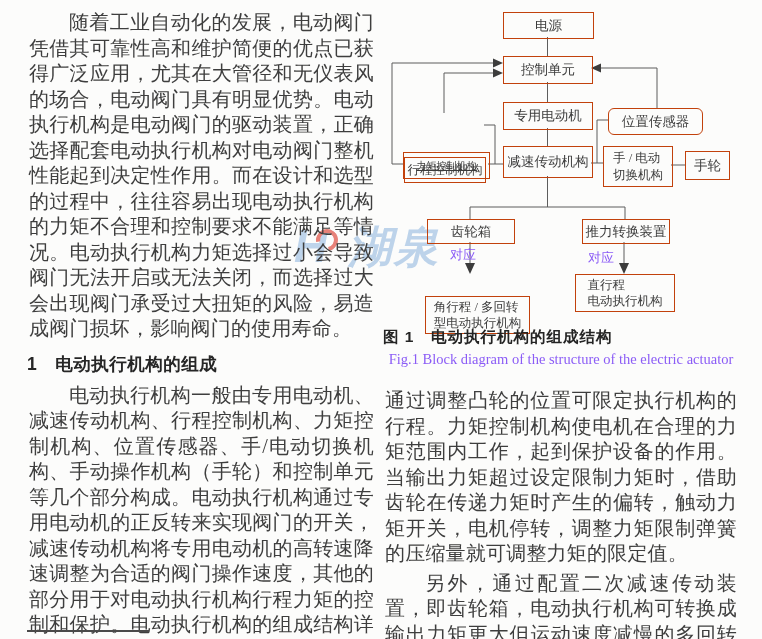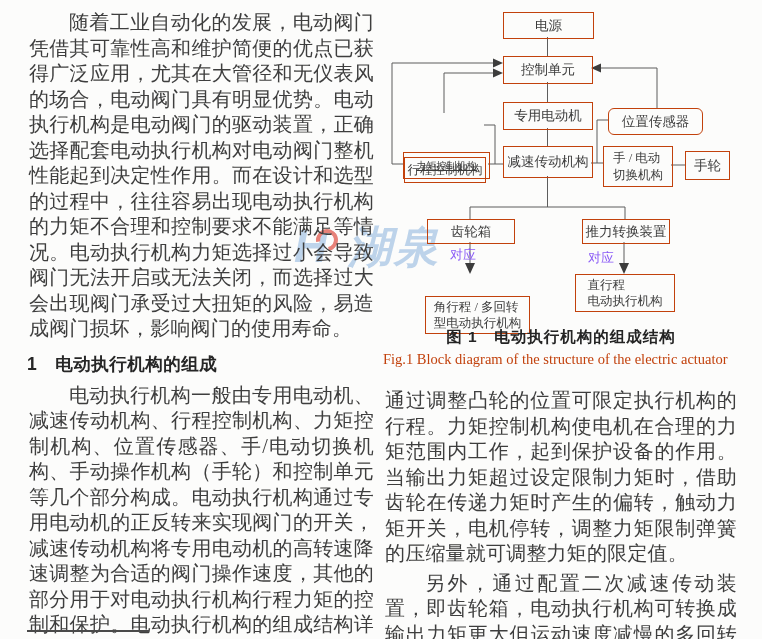--- a/index.html
+++ b/index.html
@@ -35,28 +35,28 @@
   .diagram svg{position:absolute;left:0;top:0;}
   .node{
     position:absolute;border:1px solid #c2410c;background:rgba(255,255,255,0.0);
     display:flex;align-items:center;justify-content:center;text-align:left;
     font-size:13.5px;line-height:1.3;color:#3c3c3c;white-space:pre-line;
   }
   .edge-label{
     position:absolute;font-size:13px;color:#8b5cf6;
   }
   .cap-zh{
-    position:absolute;top:327px;left:0;width:100%;text-align:center;
+    position:absolute;top:327px;left:0;width:100%;
     font-size:15.5px;font-weight:bold;color:#242424;
     font-family:"Liberation Sans","DejaVu Sans",sans-serif;
     letter-spacing:1px;
   }
   .cap-en{
-    position:absolute;top:351px;left:0;width:100%;
-    font-size:14.5px;color:#c2410c;
+    position:absolute;top:351px;left:0;width:100%;text-align:center;
+    font-size:14.5px;color:#8b5cf6;
     font-family:"Liberation Serif","DejaVu Serif",serif;
   }
   
   .watermark{
     position:absolute;left:294px;top:218px;z-index:1;
     display:flex;align-items:center;opacity:0.75;
     pointer-events:none;
   }
   .wm-logo{position:relative;width:52px;height:46px;margin-right:2px;}
   .wm-h{

